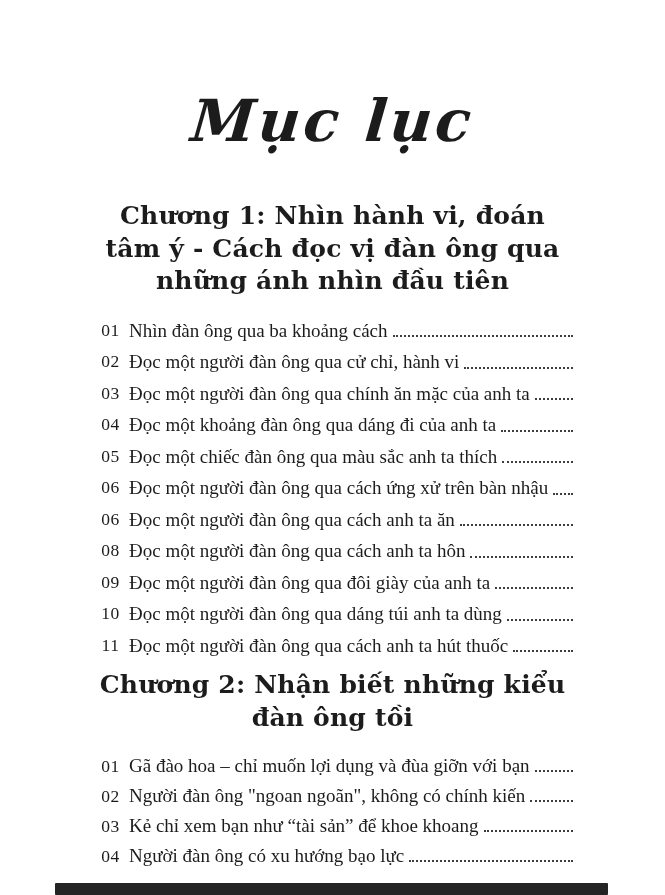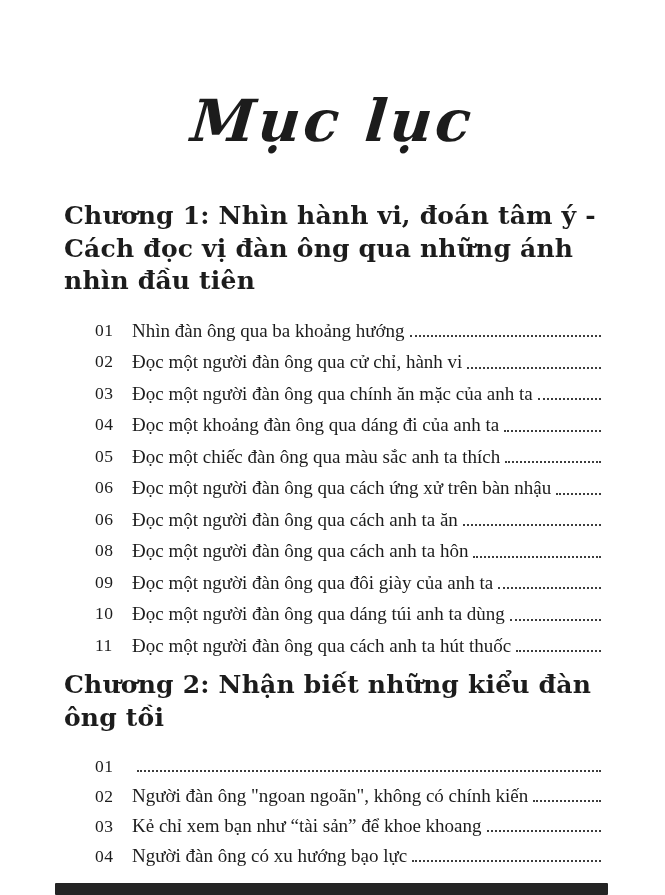--- a/index.html
+++ b/index.html
@@ -18,40 +18,39 @@
     margin-top: 86px;
     text-align: center;
     font-family: "DejaVu Serif", serif;
     font-style: italic;
     font-weight: bold;
     font-size: 58px;
     line-height: 70px;
     letter-spacing: 3px;
     transform: skewX(-5deg);
   }
-  .content { padding: 0 64px; }
+  .content { padding: 0 92px; text-align: center; }
   .chapter-heading {
     font-family: "DejaVu Serif", serif;
     font-weight: bold;
     font-size: 25px;
     line-height: 1.3;
     letter-spacing: 0.2px;
     color: var(--text, #1c1c1c);
   }
   .ch1-heading { margin-top: 44px; }
   .ch2-heading { margin-top: 8px; }
   .toc-list { margin-top: 17px; }
   .toc-row {
     display: flex;
     align-items: flex-end;
     height: 31.5px;
     line-height: 31.5px;
     font-size: 19px;
     white-space: nowrap;
-    margin-left: 31px;
   }
   .toc-list.second .toc-row { height: 30px; line-height: 30px; }
   .toc-row .num {
     flex: none;
     width: 37px;
     font-size: 17.5px;
     letter-spacing: 0.5px;
   }
   .toc-row .label { flex: none; }
   .toc-row .dots {
@@ -79,21 +78,21 @@
   <h1 class="title">Mục lục</h1>
 
   <div class="content">
 
     <section>
       <h2 class="chapter-heading ch1-heading">Chương 1: Nhìn hành vi, đoán tâm ý - Cách đọc vị đàn ông qua những ánh nhìn đầu tiên</h2>
       <div class="toc-list">
 
         <div class="toc-row">
           <span class="num">01</span>
-          <span class="label">Nhìn đàn ông qua ba khoảng hướng</span>
+          <span class="label">Nhìn đàn ông qua ba khoảng cách</span>
           <span class="dots"></span>
         </div>
         <div class="toc-row">
           <span class="num">02</span>
           <span class="label">Đọc một người đàn ông qua cử chỉ, hành vi</span>
           <span class="dots"></span>
         </div>
         <div class="toc-row">
           <span class="num">03</span>
           <span class="label">Đọc một người đàn ông qua chính ăn mặc của anh ta</span>
@@ -142,20 +141,21 @@
 
       </div>
     </section>
 
     <section>
       <h2 class="chapter-heading ch2-heading">Chương 2: Nhận biết những kiểu đàn ông tồi</h2>
       <div class="toc-list second">
 
         <div class="toc-row">
           <span class="num">01</span>
+          <span class="label">Gã đào hoa – chỉ muốn lợi dụng và đùa giỡn với bạn</span>
           <span class="dots"></span>
         </div>
         <div class="toc-row">
           <span class="num">02</span>
           <span class="label">Người đàn ông "ngoan ngoãn", không có chính kiến</span>
           <span class="dots"></span>
         </div>
         <div class="toc-row">
           <span class="num">03</span>
           <span class="label">Kẻ chỉ xem bạn như “tài sản” để khoe khoang</span>

